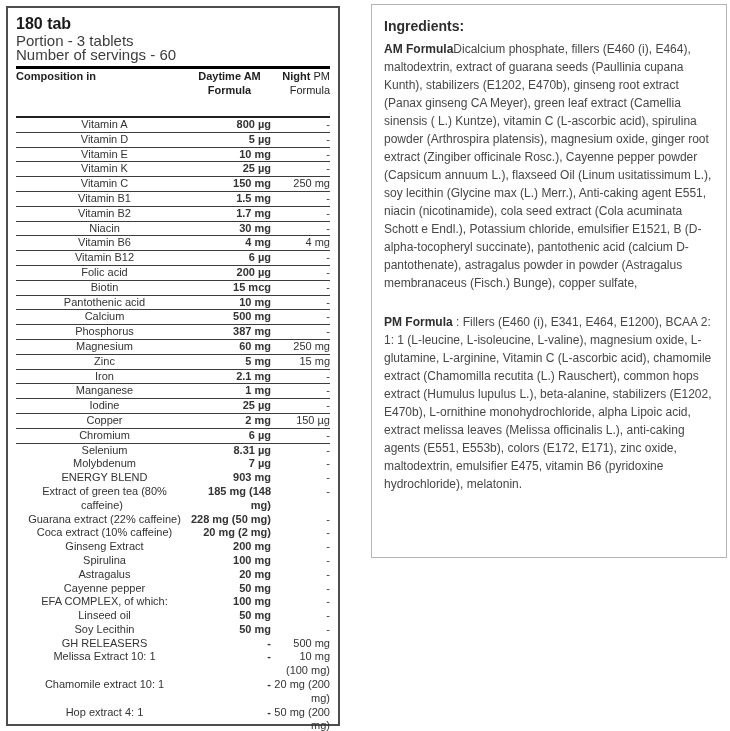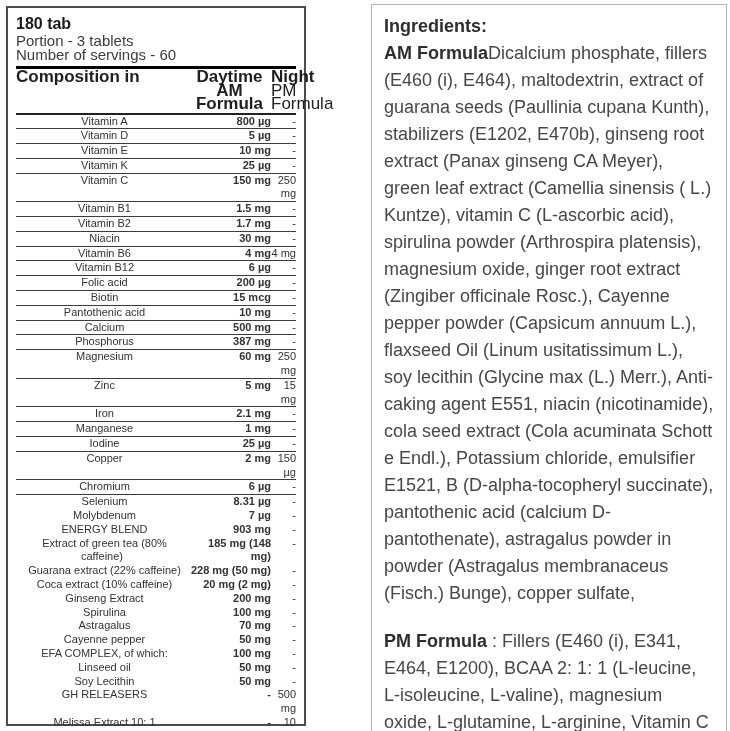--- a/index.html
+++ b/index.html
@@ -2,54 +2,54 @@
 <html><head>
 <meta charset="utf-8">
 <style>
   html,body { margin:0; padding:0; background:#fff; }
   body {
     width:730px; height:731px; position:relative; overflow:hidden;
     font-family:"Liberation Sans", sans-serif;
     -webkit-font-smoothing:antialiased;
   }
   .left-box {
-    position:absolute; left:6px; top:6px; width:300px; height:720px;
+    position:absolute; left:6px; top:6px; width:334px; height:720px;
     box-sizing:border-box; border:2px solid #4d4d4d;
     padding:4px 8px 0 8px; color:#333;
   }
   .pack-title { font-size:16px; font-weight:bold; color:#1a1a1a; line-height:20px; margin-top:2px; }
   .sub-line { font-size:15px; color:#3c3c3c; line-height:14px; }
   table.comp {
     width:100%; border-collapse:collapse; margin-top:4px; table-layout:fixed;
   }
   table.comp th {
-    font-size:17px; color:#1f1f1f; line-height:13.5px;
+    font-size:11px; color:#1f1f1f; line-height:13.5px;
     border-top:3px solid #000; border-bottom:2px solid #222;
-    padding:1px 0 2px 0; vertical-align:top;margin-left:48px;
+    padding:1px 0 19px 0; vertical-align:top;margin-left:48px;
   }
   th.c1 { text-align:left; font-weight:bold; width:172px; padding-left:2px; }
   th.c2 { text-align:center; font-weight:bold; width:83px; }
-  th.c3 { font-weight:normal; }
+  th.c3 { text-align:right; font-weight:normal; }
   th.c3 b { font-weight:bold; }
   table.comp td {
     font-size:11px; color:#333; line-height:13.8px; vertical-align:top; padding:0;
   }
   td.name { text-align:center; padding-left:2px; text-indent:5px; }
   td.am   { text-align:right;font-weight:bold; }
   td.pm   { text-align:right; white-space:pre-line; }
   tr.rule-thin  td { border-bottom:1px solid #3c3c3c; }
   tr.rule-thick td { border-bottom:2px solid #000; }
   tr.rule-none  td { border-bottom:none; }
   .right-box {
     position:absolute; left:371px; top:4px; width:356px; min-height:554px;
     box-sizing:border-box; border:1px solid #b5b5b5;
     padding:8px 12px 12px 12px; color:#474747;
   }
-  .ing-title { font-size:18px; font-weight:bold; color:#2e2e2e; margin:2px 0 0 0; line-height:22px; }
-  .para { font-size:18px; line-height:27px; margin:21px 0 0 0; }
+  .ing-title { font-size:14px; font-weight:bold; color:#2e2e2e; margin:2px 0 0 0; line-height:22px; }
+  .para { font-size:12px; line-height:18px; margin:21px 0 0 0; }
   .para.first { margin-top:3px; }
   .para b { color:#2e2e2e; }
 </style>
 </head>
 <body>
 
 <div class="left-box">
   <div class="pack-title">180 tab</div>
   <div class="sub-line">Portion - 3 tablets</div>
   <div class="sub-line">Number of servings - 60</div>
@@ -207,21 +207,21 @@
           <td class="am">200 mg</td>
           <td class="pm">-</td>
         </tr>
         <tr class="rule-none">
           <td class="name">Spirulina</td>
           <td class="am">100 mg</td>
           <td class="pm">-</td>
         </tr>
         <tr class="rule-none">
           <td class="name">Astragalus</td>
-          <td class="am">70 mg</td>
+          <td class="am">20 mg</td>
           <td class="pm">-</td>
         </tr>
         <tr class="rule-none">
           <td class="name">Cayenne pepper</td>
           <td class="am">50 mg</td>
           <td class="pm">-</td>
         </tr>
         <tr class="rule-none">
           <td class="name">EFA COMPLEX, of which:</td>
           <td class="am">100 mg</td>

